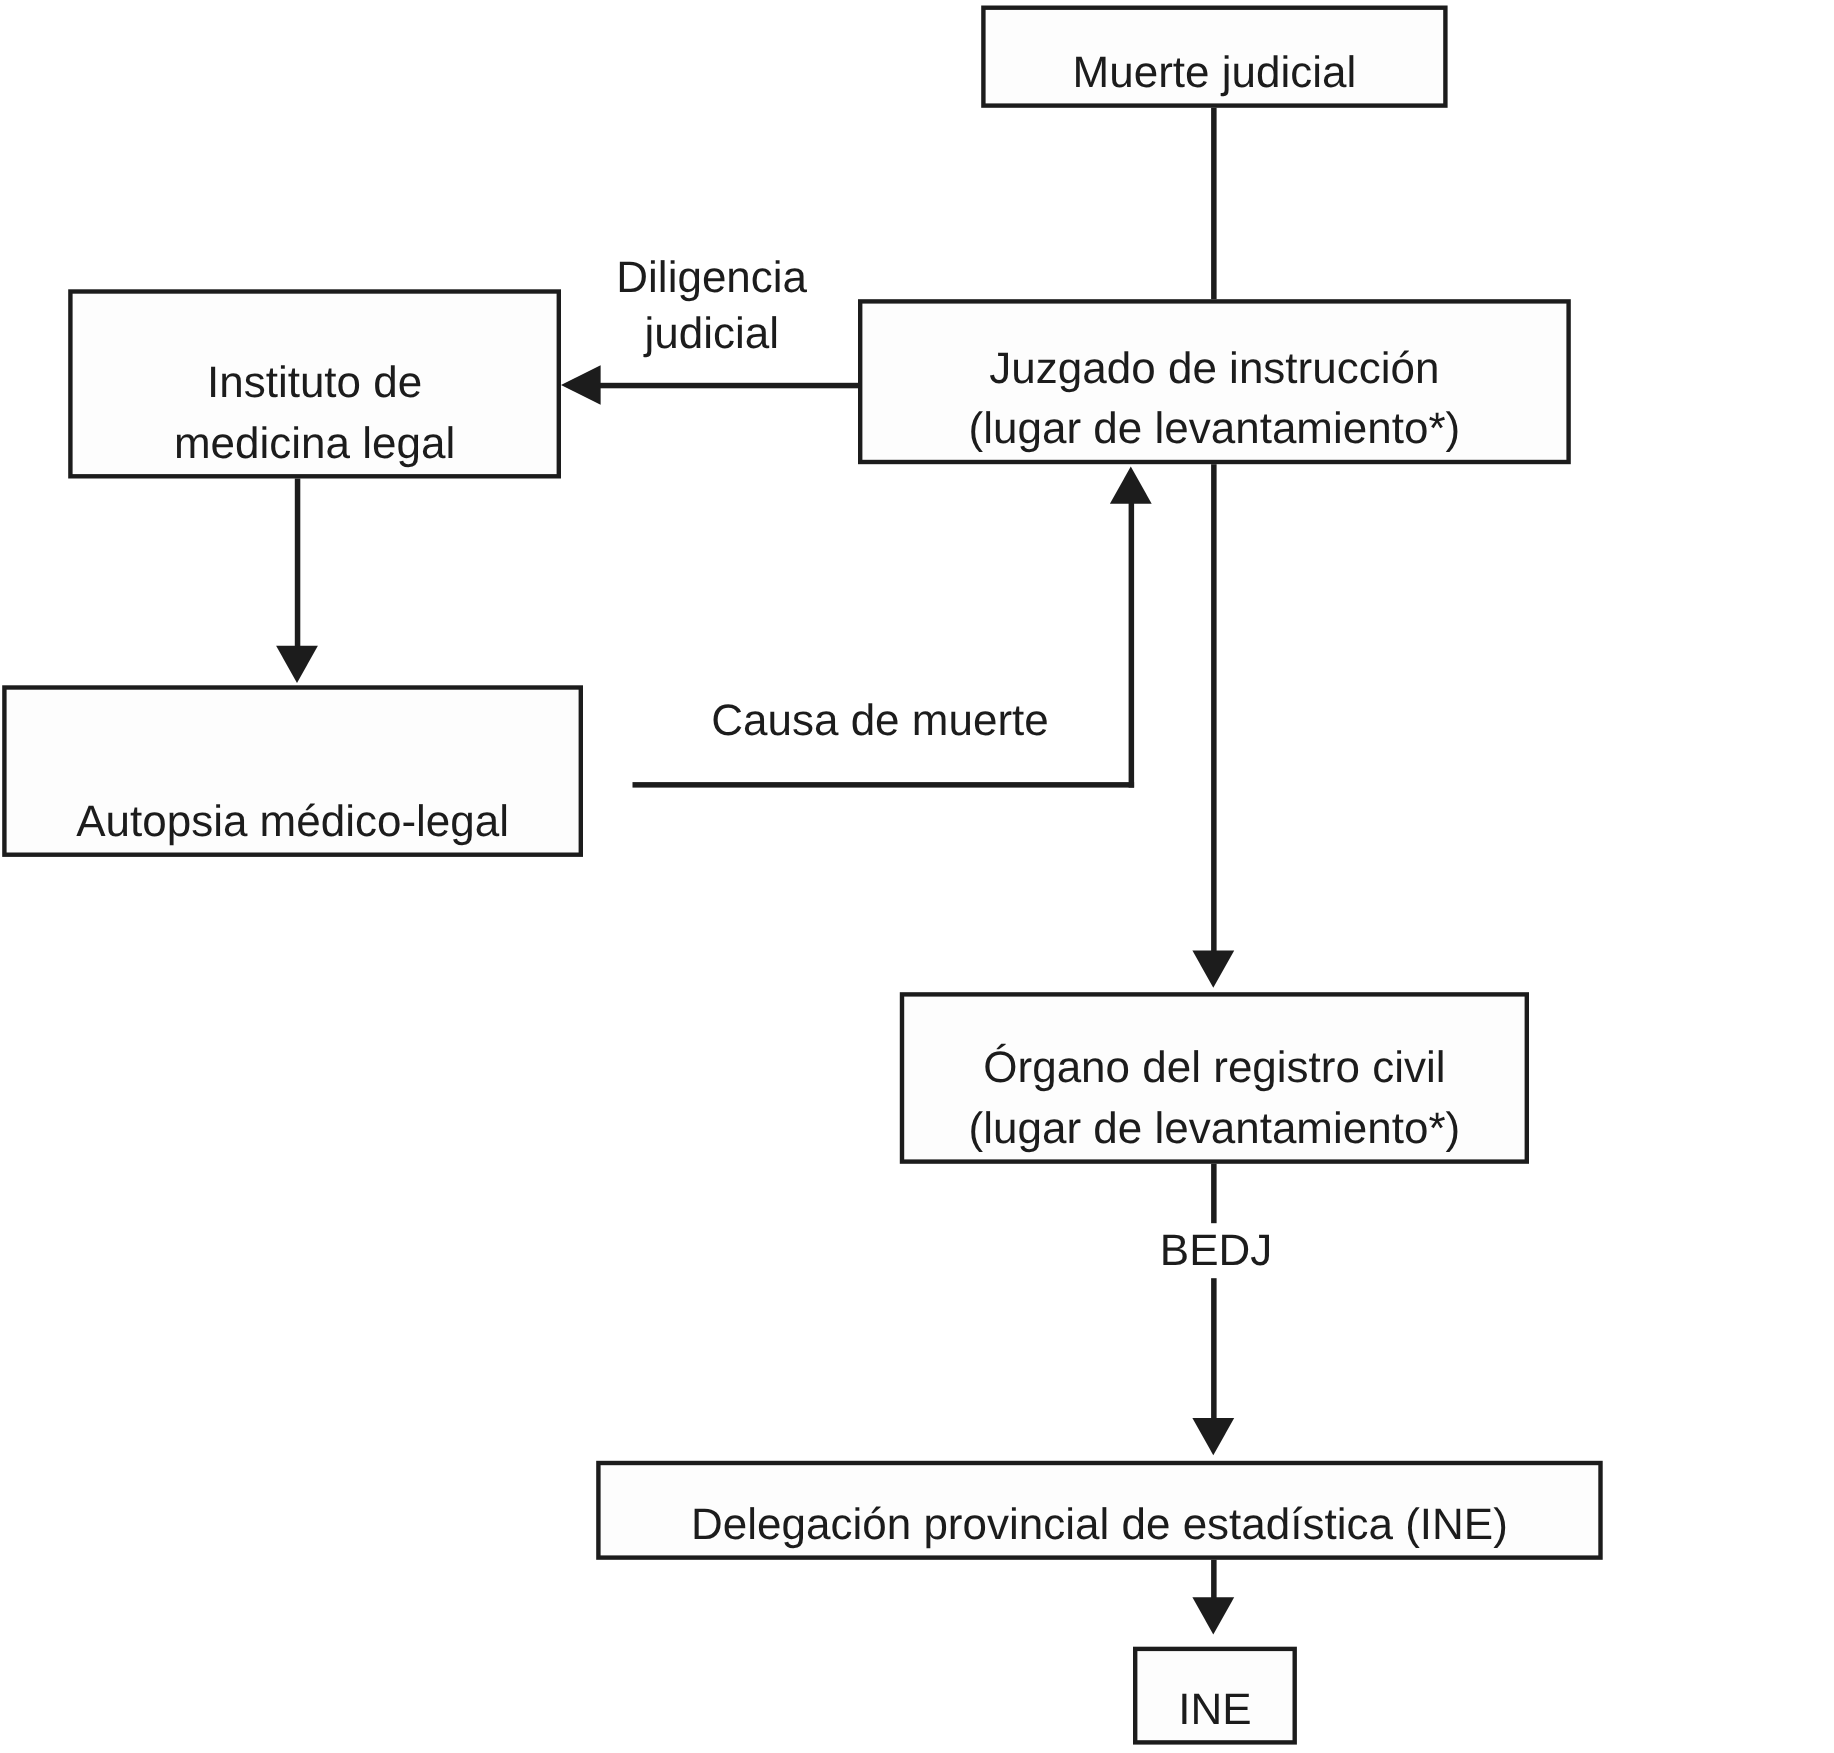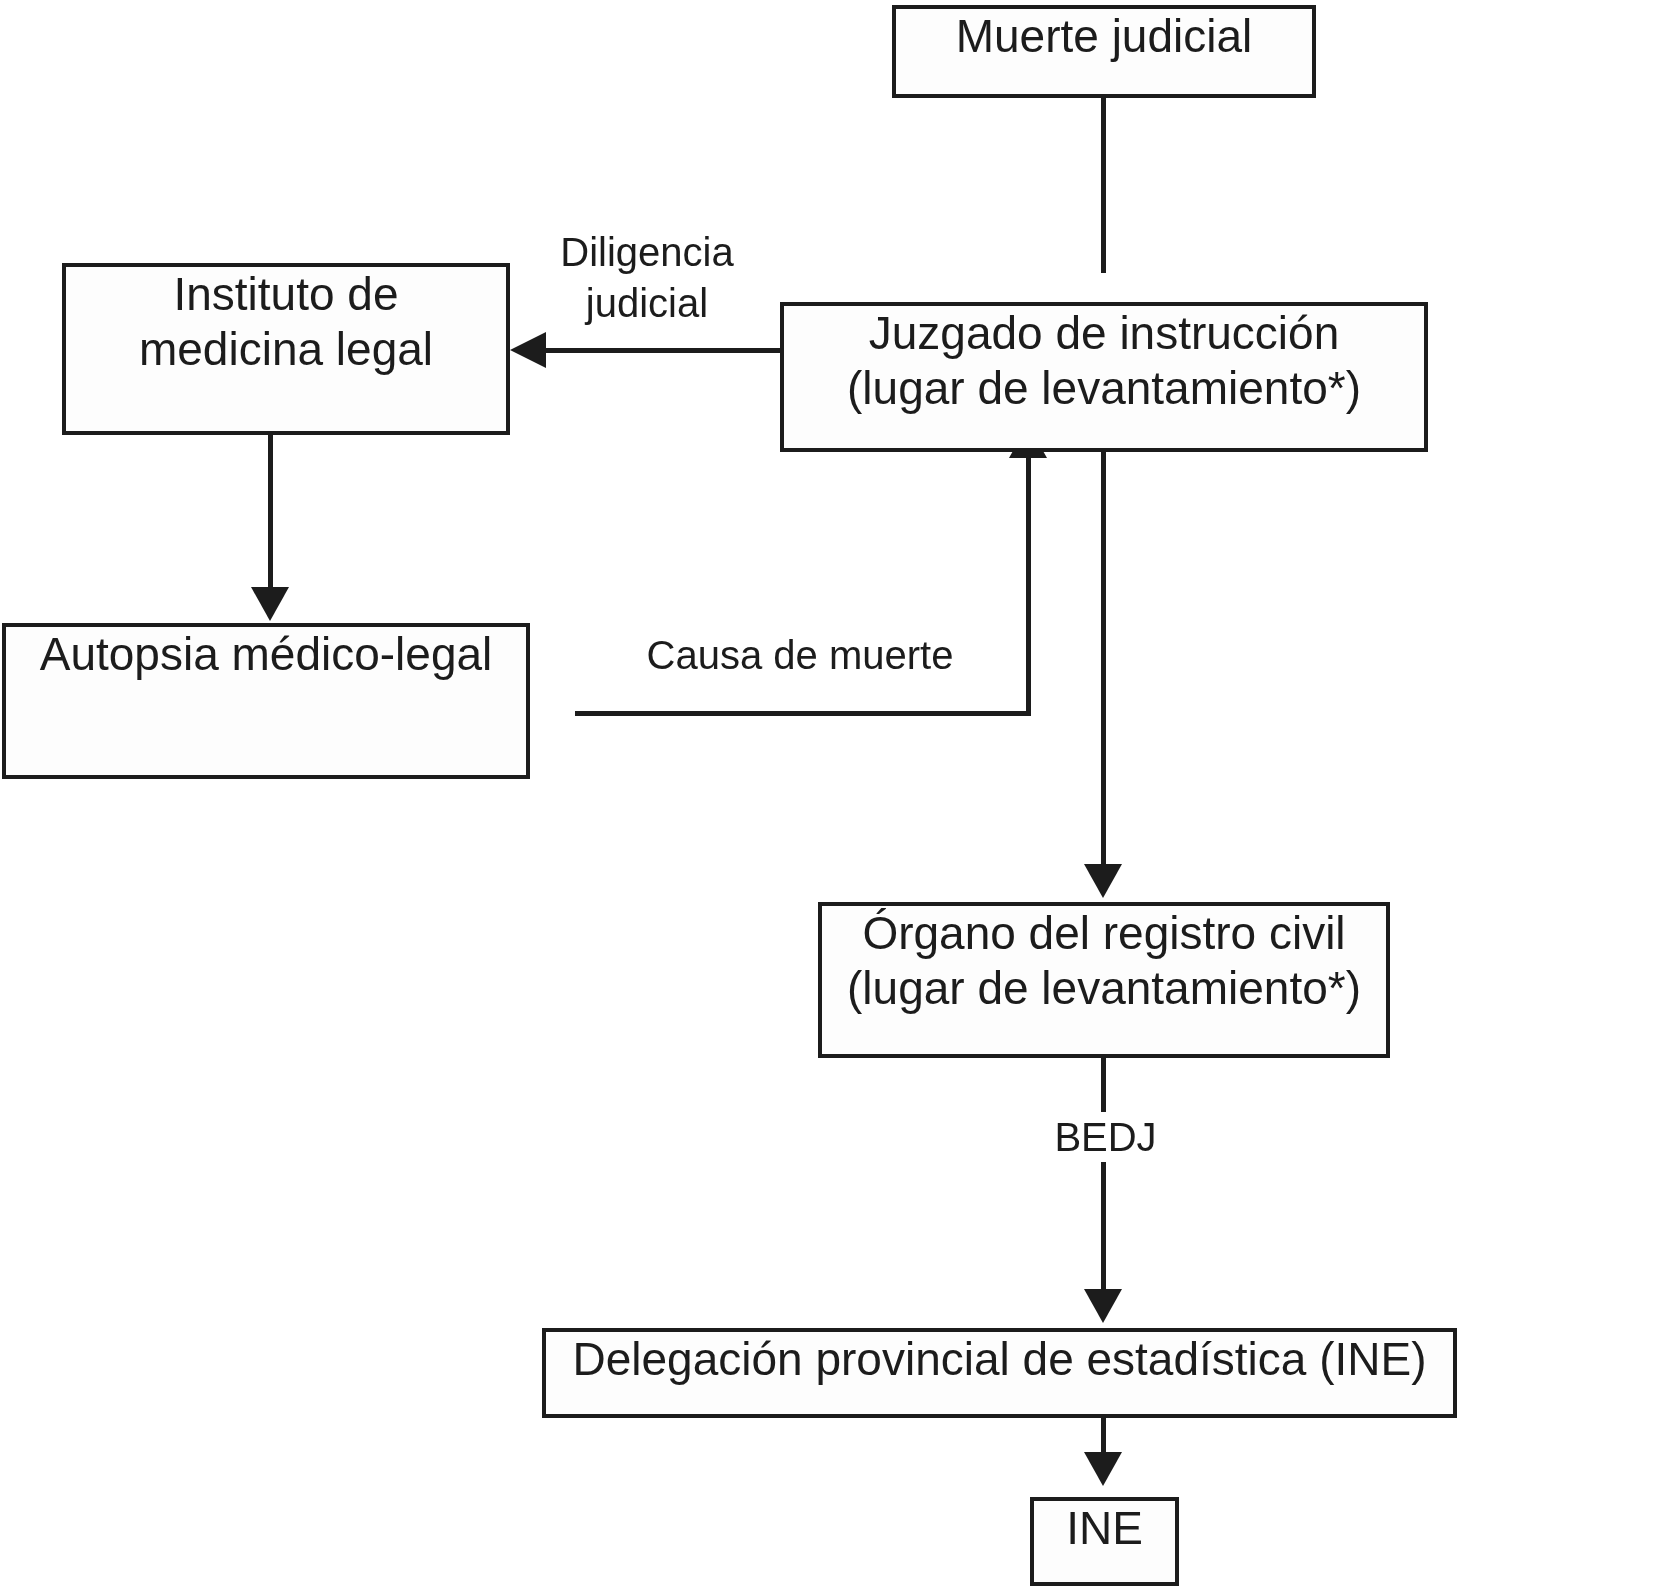--- a/index.html
+++ b/index.html
@@ -17,23 +17,23 @@
     overflow: hidden;
   }
   .node {
     position: absolute;
     box-sizing: border-box;
     border: 4px solid #1c1c1c;
     background: #fdfdfd;
     display: flex;
     flex-direction: column;
     align-items: center;
-    justify-content: flex-start;
+    justify-content: flex-end;
     text-align: center;
-    font-size: 46px;
+    font-size: 40px;
     line-height: 55px;
   }
   .edge-label {
     position: absolute;
     text-align: center;
     font-size: 40px;
     line-height: 51px;
     white-space: nowrap;
   }
   .line {
@@ -56,21 +56,21 @@
     border-bottom: 34px solid #1c1c1c;
   }
   .arrow.left {
     border-top: 18px solid transparent;
     border-bottom: 18px solid transparent;
     border-right: 36px solid #1c1c1c;
   }
 
   
   #node-muerte      { left: 892px;  top: 5px;    width: 424px;  height: 93px; }
-  #node-juzgado     { left: 780px;  top: 272px;  width: 648px;  height: 150px; margin-top: 30px; }
+  #node-juzgado     { left: 780px;  top: 272px;  width: 648px;  height: 150px; }
   #node-instituto   { left: 62px;   top: 263px;  width: 448px;  height: 172px; }
   #node-autopsia    { left: 2px;    top: 623px;  width: 528px;  height: 156px; }
   #node-organo      { left: 818px;  top: 902px;  width: 572px;  height: 156px; }
   #node-delegacion  { left: 542px;  top: 1328px; width: 915px; height: 90px; }
   #node-ine         { left: 1030px; top: 1497px; width: 149px;  height: 89px; }
 
   
   #line-muerte-juzgado    { left: 1101px; top: 96px;   width: 5px;   height: 177px; }
   #line-juzgado-instituto { left: 544px;  top: 348px;  width: 236px; height: 5px; }
   #arrow-instituto        { left: 510px;  top: 332px; }

